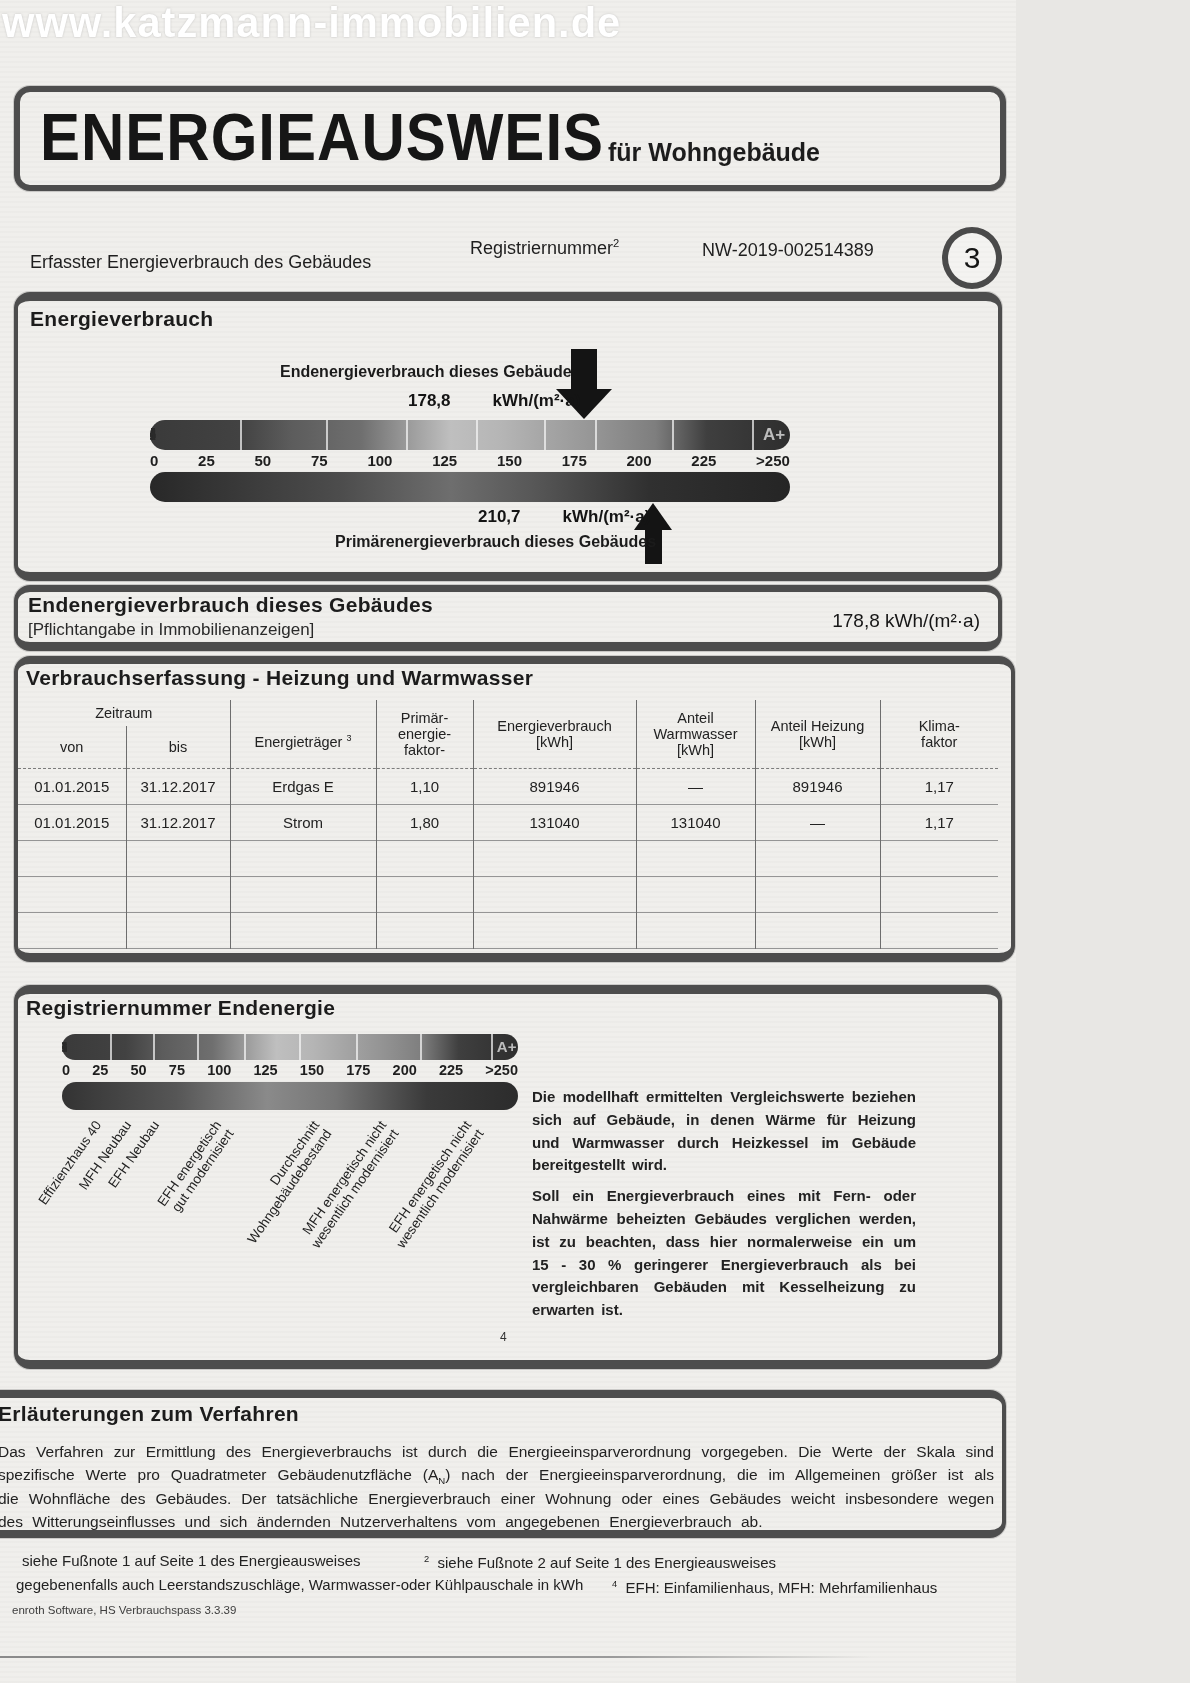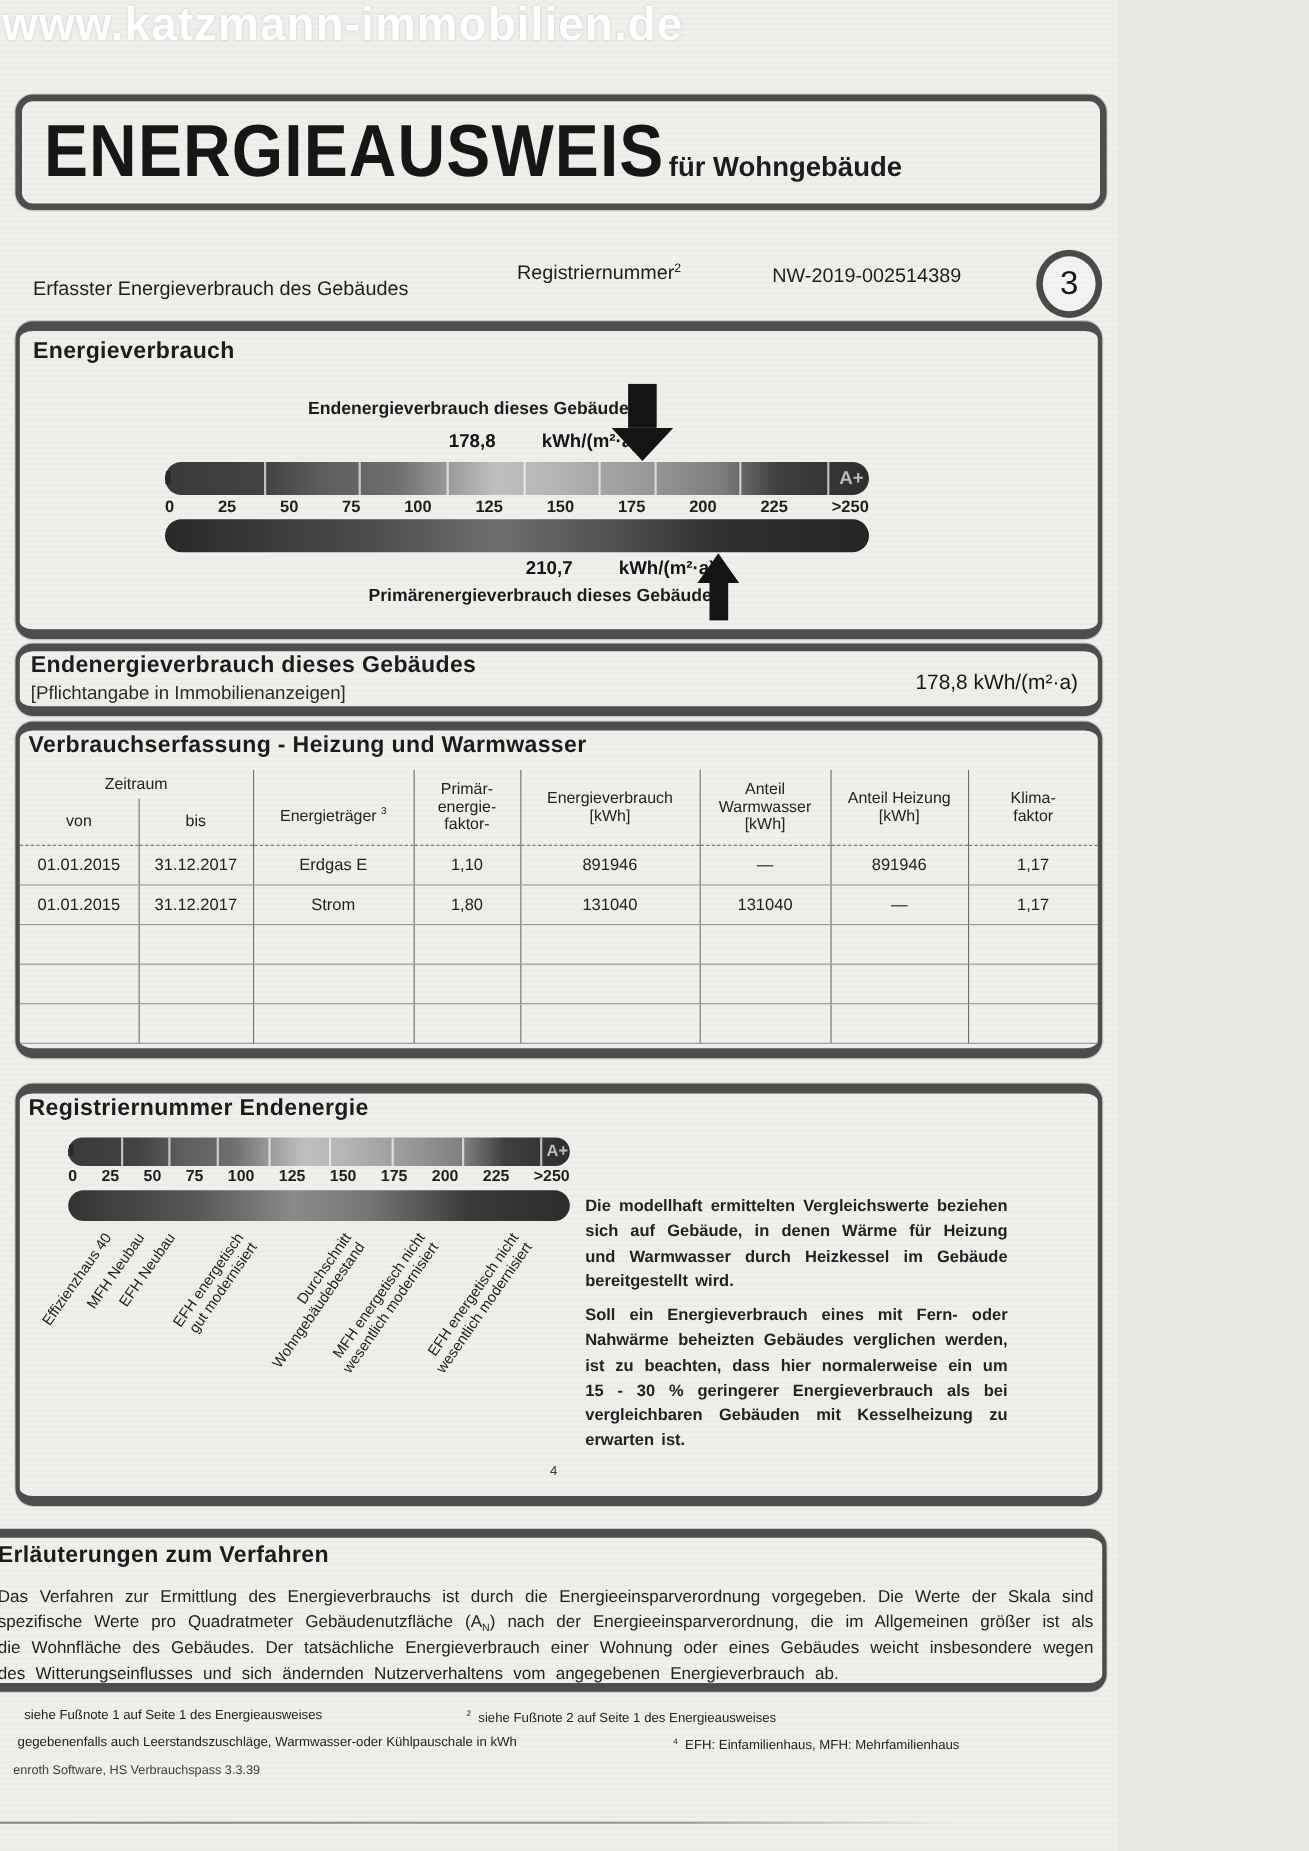--- a/index.html
+++ b/index.html
@@ -95,21 +95,21 @@
           transform-origin:100% 0;transform:rotate(-55deg);}
   .rlabel span{display:block;white-space:nowrap;}
   .cmp-text{position:absolute;font-size:15px;line-height:1.52;text-align:justify;color:#222;font-weight:bold;}
   .cmp-text p{margin:0 0 8px 0;word-spacing:2.5px;}
   .fn-marker{position:absolute;font-size:12px;color:#333;}
 
   
   .explain-p{position:absolute;font-size:15.5px;line-height:1.5;text-align:justify;color:#222;word-spacing:5px;}
 
   
-  .footnotes{position:absolute;font-size:12px;color:#222;}
+  .footnotes{position:absolute;font-size:15px;color:#222;}
   .footnotes .fnitem{position:absolute;white-space:nowrap;}
   .software{position:absolute;font-size:11.5px;color:#3d3d3d;white-space:nowrap;}
   .bottom-rule{position:absolute;height:2px;background:linear-gradient(90deg,#8a8a8a,#9a9a9a 70%,rgba(150,150,150,0));}
   .foldline{position:absolute;top:0;bottom:0;width:1px;}
 </style>
 </head>
 <body>
 
 <div id="page">
 
@@ -192,21 +192,21 @@
     </div>
     <div class="ev-label" style="left:317px;top:232px;">Primärenergieverbrauch dieses Gebäudes</div>
   </div>
 
   <div class="panel" style="left:14px;top:585px;width:980px;height:50px;border-top-width:7px;">
     <div class="panel-h" style="left:10px;top:1px;">Endenergieverbrauch dieses Gebäudes</div>
     <div style="position:absolute;left:10px;top:28px;font-size:17px;">[Pflichtangabe in Immobilienanzeigen]</div>
     <div style="position:absolute;right:18px;top:18px;font-size:19px;color:#161616;">178,8 kWh/(m²·a)</div>
   </div>
 
-  <div class="panel" style="left:14px;top:656px;width:980px;height:289px;border-top-width:8px;">
+  <div class="panel" style="left:14px;top:656px;width:980px;height:289px;border-top-width:8px;padding-left:13px;">
     <div class="panel-h" style="left:8px;top:2px;">Verbrauchserfassung - Heizung und Warmwasser</div>
     <table class="meter" style="position:absolute;left:0;top:36px;">
       <colgroup>
         <col style="width:108px">
           <col style="width:104px">
           <col style="width:146px">
           <col style="width:97px">
         <col style="width:163px">
           <col style="width:119px">
           <col style="width:125px">

